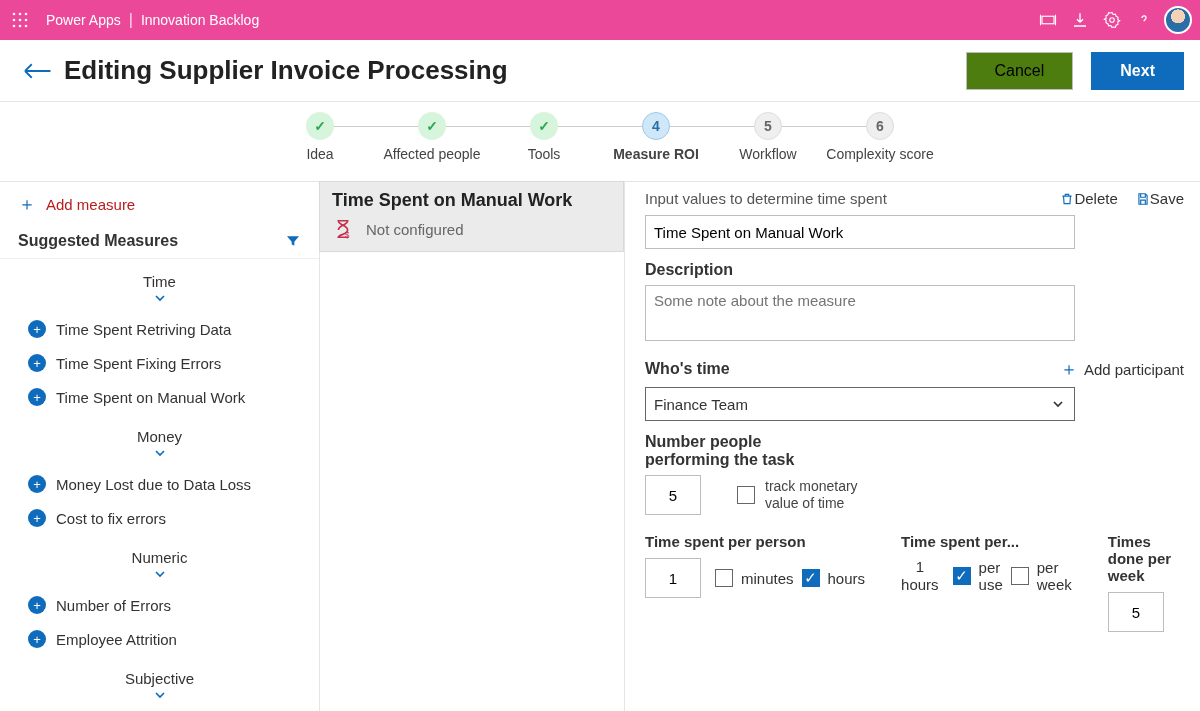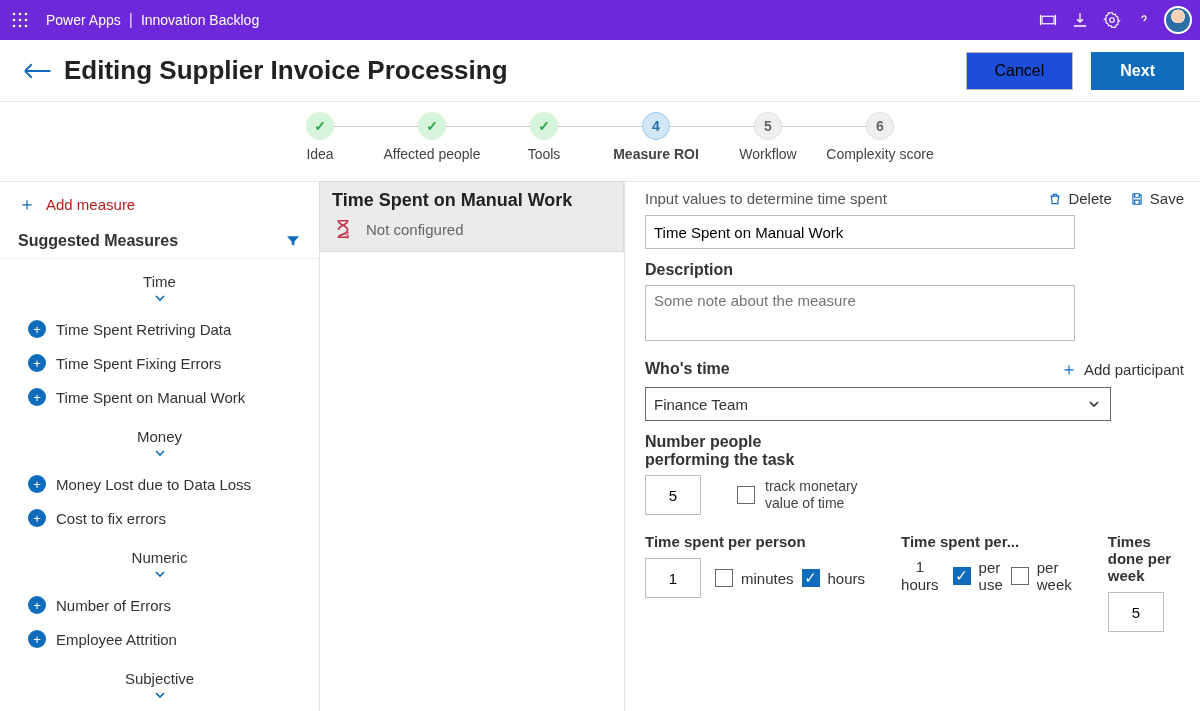--- a/index.html
+++ b/index.html
@@ -1,33 +1,33 @@
 <!DOCTYPE html>
 <html><head>
 <meta charset="utf-8">
 <style>
   * { box-sizing: border-box; margin: 0; padding: 0; font-family: "Segoe UI", Arial, sans-serif; }
   html, body { width: 1200px; height: 711px; overflow: hidden; background: #fff; color: #333; }
 
   
-  .topbar { height: 40px; background: #6d28d9; display: flex; align-items: center; color: #fff; padding: 0 8px; }
+  .topbar { height: 40px; background: #ec4899; display: flex; align-items: center; color: #fff; padding: 0 8px; }
   .topbar .waffle { width: 24px; height: 24px; display: flex; align-items: center; justify-content: center; cursor: pointer; }
   .topbar .brand { margin-left: 14px; font-size: 14px; }
   .topbar .divider { margin: 0 8px; color: rgba(255,255,255,.8); }
   .topbar .appname { font-size: 14px; }
   .topbar .spacer { flex: 1; }
   .topbar .iconbtn { width: 32px; height: 40px; display: flex; align-items: center; justify-content: center; cursor: pointer; }
   .avatar { width: 28px; height: 28px; border-radius: 50%; background: radial-gradient(circle at 50% 35%, #f2d3b8 0 35%, #2a6ea8 36% 100%); border: 2px solid #fff; margin-left: 4px; }
 
   
   .header { height: 62px; border-bottom: 1px solid #e5e5e5; display: flex; align-items: center; padding: 0 16px; }
   .back-arrow { width: 42px; height: 42px; display: flex; align-items: center; justify-content: center; cursor: pointer; color: #0f6cbd; }
   .page-title { font-size: 26px; font-weight: 600; margin-left: 6px; color: #222; }
   .header .spacer { flex: 1; }
-  .btn { height: 38px; padding: 0 28px; font-size: 16px; border: 1px solid #bdbdbd; background: #1d4ed8; cursor: pointer; display: inline-flex; align-items: center; justify-content: center; }
+  .btn { height: 38px; padding: 0 28px; font-size: 16px; border: 1px solid #bdbdbd; background: #4d7c0f; cursor: pointer; display: inline-flex; align-items: center; justify-content: center; }
   .btn.primary { background: #0f6cbd; color: #fff; border-color: #0f6cbd; font-weight: 600; margin-left: 18px; }
 
   
   .stepper { height: 80px; border-bottom: 1px solid #e5e5e5; display: flex; align-items: flex-start; justify-content: center; padding-top: 10px; }
   .stepcol { width: 112px; display: flex; flex-direction: column; align-items: center; position: relative; }
   .stepcircle { width: 28px; height: 28px; border-radius: 50%; display: flex; align-items: center; justify-content: center; font-size: 14px; font-weight: 600; }
   .stepcircle.done { background: #d7f4dc; color: #2ba84a; }
   .stepcircle.done::after { content: "✓"; color: #2ba84a; font-weight: 700; }
   .stepcircle.active { background: #cfe7f7; color: #2a6ea8; border: 1px solid #9ccaea; }
   .stepcircle.todo { background: #efefef; color: #666; border: 1px solid #ddd; }
@@ -50,27 +50,27 @@
   .centercol { width: 305px; border-right: 1px solid #e5e5e5; }
   .selected-measure { background: #ecebeb; border: 1px solid #d9d9d9; padding: 8px 12px 10px; margin: -1px 0 0 -1px; }
   .selected-measure h3 { font-size: 18px; font-weight: 700; color: #222; margin-bottom: 6px; }
   .selected-measure .row { display: flex; align-items: center; gap: 12px; }
   .hourglass { color: #c4314b; }
   .not-configured { color: #666; font-size: 15px; }
 
   .detail { flex: 1; padding: 8px 16px 16px 20px; overflow-y: auto; }
   .detail-top { display: flex; align-items: center; gap: 18px; font-size: 15px; margin-bottom: 8px; }
   .detail-top .hint { color: #555; margin-right: auto; }
-  .linkish { display: inline-flex; align-items: center; gap: 6px; cursor: pointer; color: #333; }
+  .linkish { display: inline-flex; align-items: center; gap: 0; cursor: pointer; color: #333; }
   .linkish .ico { color: #0f6cbd; }
 
   .form-label { font-size: 16px; font-weight: 700; margin: 12px 0 6px; display: flex; align-items: center; justify-content: space-between; }
   .text-input { width: 430px; height: 34px; border: 1px solid #bdbdbd; padding: 4px 8px; font-size: 15px; }
   .textarea { width: 430px; height: 56px; border: 1px solid #bdbdbd; padding: 6px 8px; font-size: 15px; color: #999; resize: none; }
-  .select { width: 466px; height: 34px; border: 1.5px solid #666; display: flex; align-items: center; justify-content: space-between; padding: 0 8px; font-size: 15px; cursor: pointer; }
+  .select { width: 430px; height: 34px; border: 1.5px solid #666; display: flex; align-items: center; justify-content: space-between; padding: 0 8px; font-size: 15px; cursor: pointer; }
   .add-part-link { font-weight: 400; color: #333; display: inline-flex; align-items: center; gap: 6px; cursor: pointer; font-size: 15px; }
   .add-part-link .plus { color: #0f6cbd; font-size: 18px; }
   .numbox { width: 56px; height: 40px; border: 1px solid #bdbdbd; text-align: center; font-size: 15px; }
   .inline { display: flex; align-items: center; gap: 10px; }
   .chk { width: 18px; height: 18px; border: 1.5px solid #666; display: inline-flex; align-items: center; justify-content: center; cursor: pointer; flex-shrink: 0; }
   .chk.checked { background: #0f6cbd; border-color: #0f6cbd; color: #fff; }
   .smalltxt { font-size: 14px; color: #444; line-height: 1.2; max-width: 110px; }
 
   .bottom-row { display: flex; gap: 36px; margin-top: 18px; align-items: flex-start; }
   .col { display: flex; flex-direction: column; gap: 8px; }

